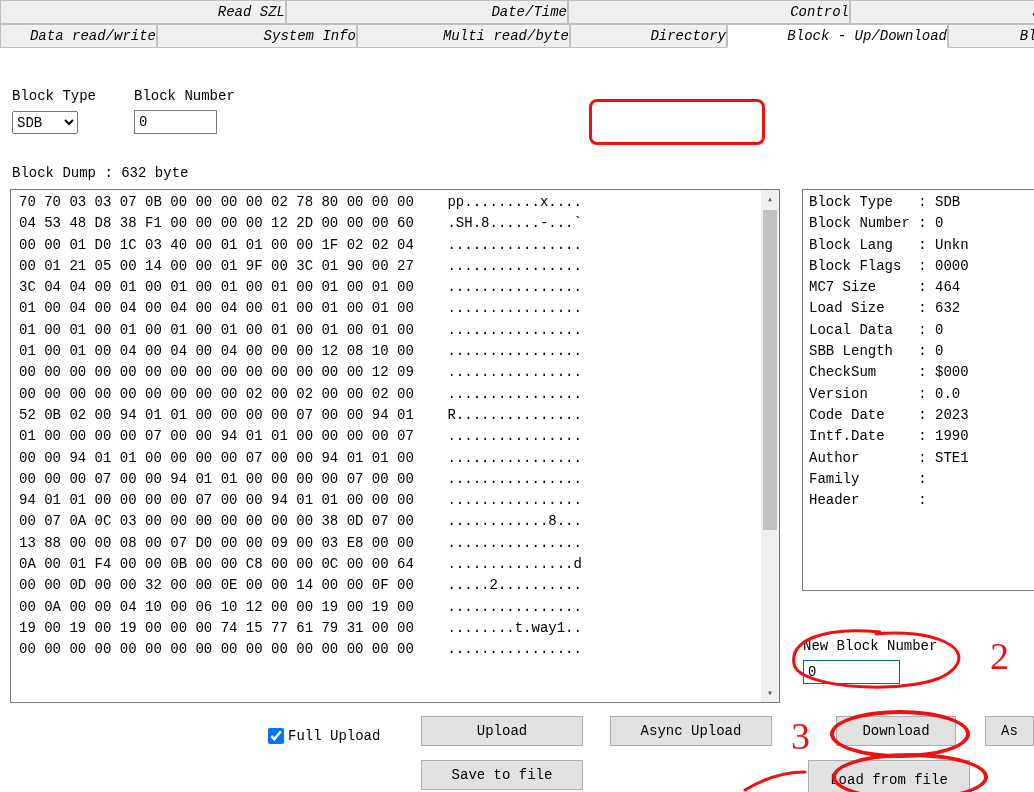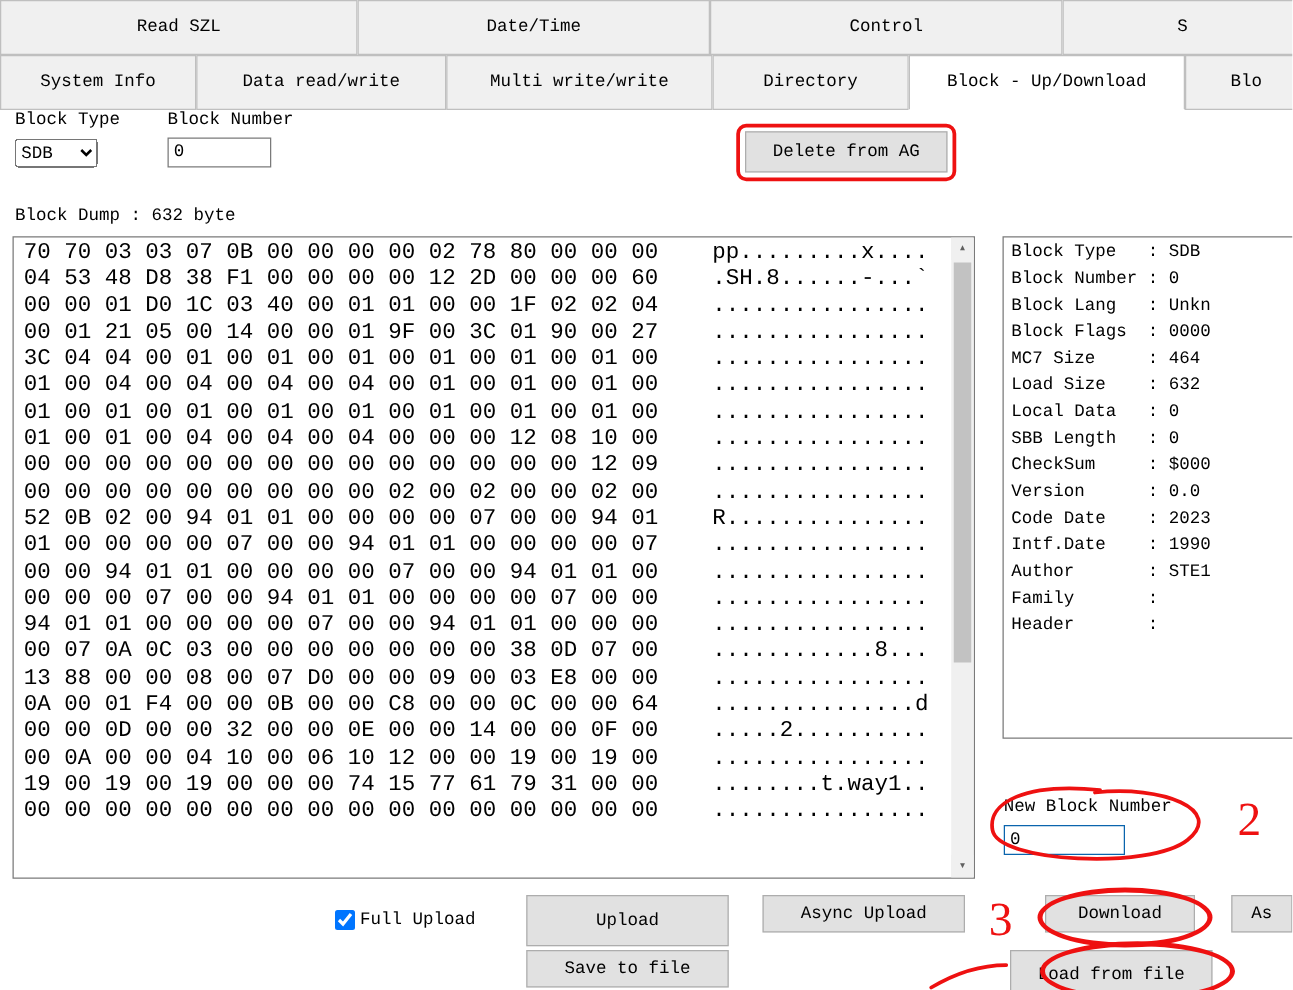--- a/index.html
+++ b/index.html
@@ -1,36 +1,36 @@
 <!DOCTYPE html>
 <html><head>
 <meta charset="utf-8">
 <style>
   html,body{margin:0;padding:0;font-family:"Consolas","Courier New",monospace;font-size:14px;color:#000;background:#fff;}
   .wrap{width:1034px;height:792px;position:relative;overflow:hidden;background:#fff;}
   .tabs-row{display:flex;}
-  .tab{background:#f0f0f0;border:1px solid #bfbfbf;padding:13px 0;text-align:center;cursor:default;}
+  .tab{background:#f0f0f0;border:1px solid #bfbfbf;padding:3px 0;text-align:right;cursor:default;font-style:italic;}
   .tab.active{background:#fff;border-bottom:1px solid #fff;}
   .tabs-row1 .tab:nth-child(1){flex:0 0 284px;}
   .tabs-row1 .tab:nth-child(2){flex:0 0 280px;}
   .tabs-row1 .tab:nth-child(3){flex:0 0 280px;}
   .tabs-row1 .tab:nth-child(4){flex:0 0 190px;}
   .tabs-row2 .tab:nth-child(1){flex:0 0 155px;}
   .tabs-row2 .tab:nth-child(2){flex:0 0 198px;}
   .tabs-row2 .tab:nth-child(3){flex:0 0 211px;}
   .tabs-row2 .tab:nth-child(4){flex:0 0 155px;}
   .tabs-row2 .tab:nth-child(5){flex:0 0 219px;}
   .tabs-row2 .tab:nth-child(6){flex:0 0 96px;}
   .lbl{position:absolute;text-align:center;}
   .field{position:absolute;}
   select.sel{width:66px;height:23px;font-family:inherit;font-size:14px;}
   input.txt{font-family:inherit;font-size:14px;padding:2px 4px;border:1px solid #7a7a7a;}
   .btn{font-family:inherit;font-size:14px;background:#e1e1e1;border:1px solid #adadad;padding:5px 0;cursor:default;text-align:center;}
   .hex-box{position:absolute;left:10px;top:189px;width:768px;height:512px;border:1px solid #7a7a7a;overflow:hidden;}
-  .hex-inner{font-family:"Consolas","Courier New",monospace;font-size:18px;line-height:21.3px;white-space:pre;padding:2px 8px;}
+  .hex-inner{font-family:"Consolas","Courier New",monospace;font-size:14px;line-height:21.3px;white-space:pre;padding:2px 8px;}
   .scrollbar{position:absolute;right:0;top:0;width:18px;height:100%;background:#f0f0f0;}
   .sb-arrow{width:18px;height:18px;background:#f0f0f0;display:flex;align-items:center;justify-content:center;font-size:10px;color:#606060;}
   .sb-thumb{position:absolute;left:2px;top:20px;width:14px;height:320px;background:#c2c2c2;}
   .info-box{position:absolute;left:802px;top:189px;width:232px;height:400px;border:1px solid #7a7a7a;}
   .info-inner{font-family:"Consolas","Courier New",monospace;font-size:14px;line-height:21.3px;white-space:pre;padding:2px 6px;overflow:hidden;}
   .chk{position:absolute;display:flex;align-items:center;}
   .chk input{width:16px;height:16px;margin-right:4px;}
   
   .anno2{position:absolute;left:990px;top:634px;color:#e11;font-size:38px;font-family:"Segoe Script","Comic Sans MS",cursive;}
   .anno3{position:absolute;left:791px;top:714px;color:#e11;font-size:38px;font-family:"Segoe Script","Comic Sans MS",cursive;}
@@ -42,38 +42,37 @@
 <body>
 <div class="wrap">
 
 <div class="tabs-row tabs-row1" id="tabsRow1">
       <div class="tab">Read SZL</div>
       <div class="tab">Date/Time</div>
       <div class="tab">Control</div>
       <div class="tab">S</div>
     </div>
 <div class="tabs-row tabs-row2" id="tabsRow2">
+      <div class="tab">Data read/write</div>
       <div class="tab">System Info</div>
-      <div class="tab">Data read/write</div>
-      <div class="tab">Multi write/write</div>
+      <div class="tab">Multi read/byte</div>
       <div class="tab">Directory</div>
       <div class="tab active">Block - Up/Download</div>
       <div class="tab">Blo</div>
     </div>
 
 <div class="lbl" style="left:12px;top:88px">Block Type</div>
 <div class="lbl" style="left:134px;top:88px">Block Number</div>
 
 <select class="sel field" style="left:12px;top:111px" id="blockTypeSel">
   <option>SDB</option>
 </select>
 
 <input class="txt field" style="left: 134px; top: 110px; width: 73px; height: 18px;" value="0">
 
-<button class="btn field" style="left:596px;top:105px;width:162px;height:33px">Delete from AG</button>
 <div class="del-highlight" style="left:589px;top:99px;width:170px;height:40px"></div>
 
 <div class="lbl" style="left:12px;top:165px">Block Dump : 632 byte</div>
 
 <div class="hex-box">
   <div class="hex-inner" id="hexInner">70 70 03 03 07 0B 00 00 00 00 02 78 80 00 00 00    pp.........x....
 04 53 48 D8 38 F1 00 00 00 00 12 2D 00 00 00 60    .SH.8......-...`
 00 00 01 D0 1C 03 40 00 01 01 00 00 1F 02 02 04    ................
 00 01 21 05 00 14 00 00 01 9F 00 3C 01 90 00 27    ................
 3C 04 04 00 01 00 01 00 01 00 01 00 01 00 01 00    ................
@@ -120,21 +119,21 @@
 </div>
 
 <div class="lbl" style="left:803px;top:638px">New Block Number</div>
 <input class="txt field" style="left: 803px; top: 660px; width: 87px; height: 18px; border: 1px solid rgb(10, 100, 173);" value="0">
 
 <label class="chk" style="left:264px;top:725px">
   <input type="checkbox" id="fullUploadChk" checked="" style="">
   <span>Full Upload</span>
 </label>
 
-<button class="btn field" style="left:421px;top:716px;width:162px;height:41px">Upload</button>
+<button class="btn field" style="left:421px;top:716px;width:162px;height:30px">Upload</button>
 <button class="btn field" style="left:610px;top:716px;width:162px;height:30px">Async Upload</button>
 <button class="btn field" style="left:836px;top:716px;width:120px;height:30px">Download</button>
 <button class="btn field" style="left:985px;top:716px;width:49px;height:30px">As</button>
 
 <button class="btn field" style="left:421px;top:760px;width:162px;height:30px">Save to file</button>
 <button class="btn field" style="left:808px;top:760px;width:162px;height:40px">Load from file</button>
 
 <svg class="anno" style="left:780px;top:624px;width:210px;height:72px">
   <path d="M100 8 C40 2 10 18 14 40 C18 66 140 72 170 48 C200 24 150 4 96 10" stroke="#e11" stroke-width="3" fill="none" stroke-linecap="round"></path>
 </svg>

